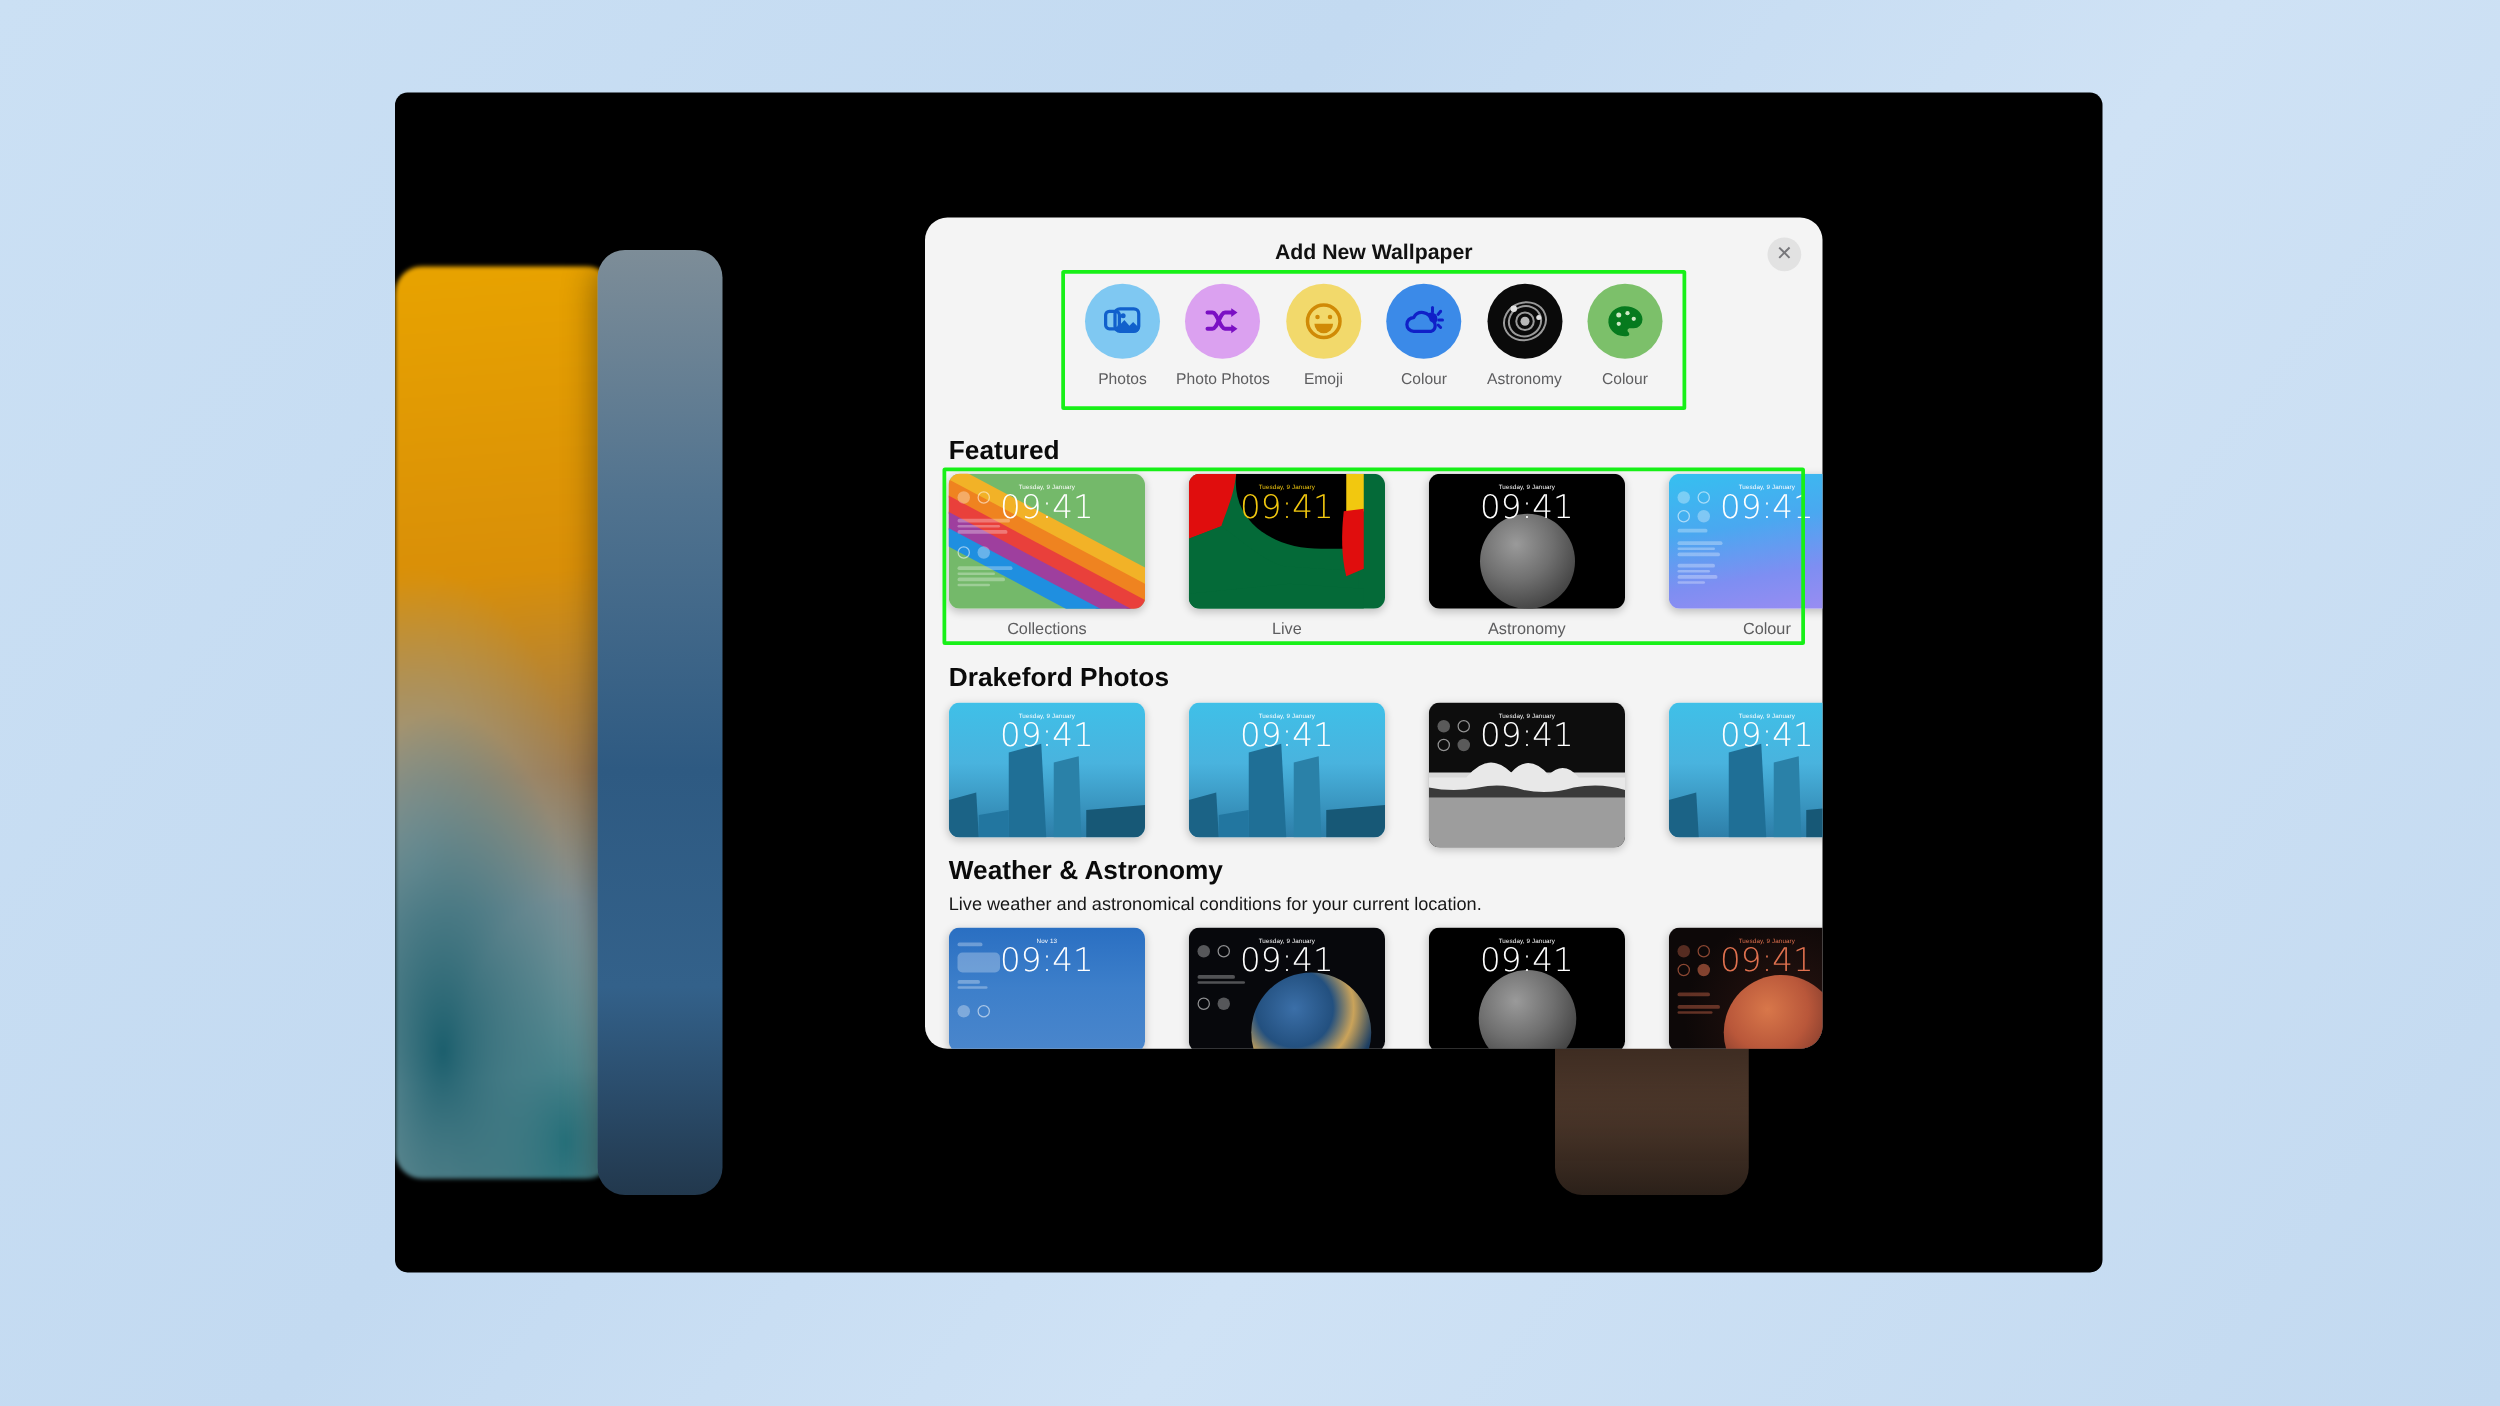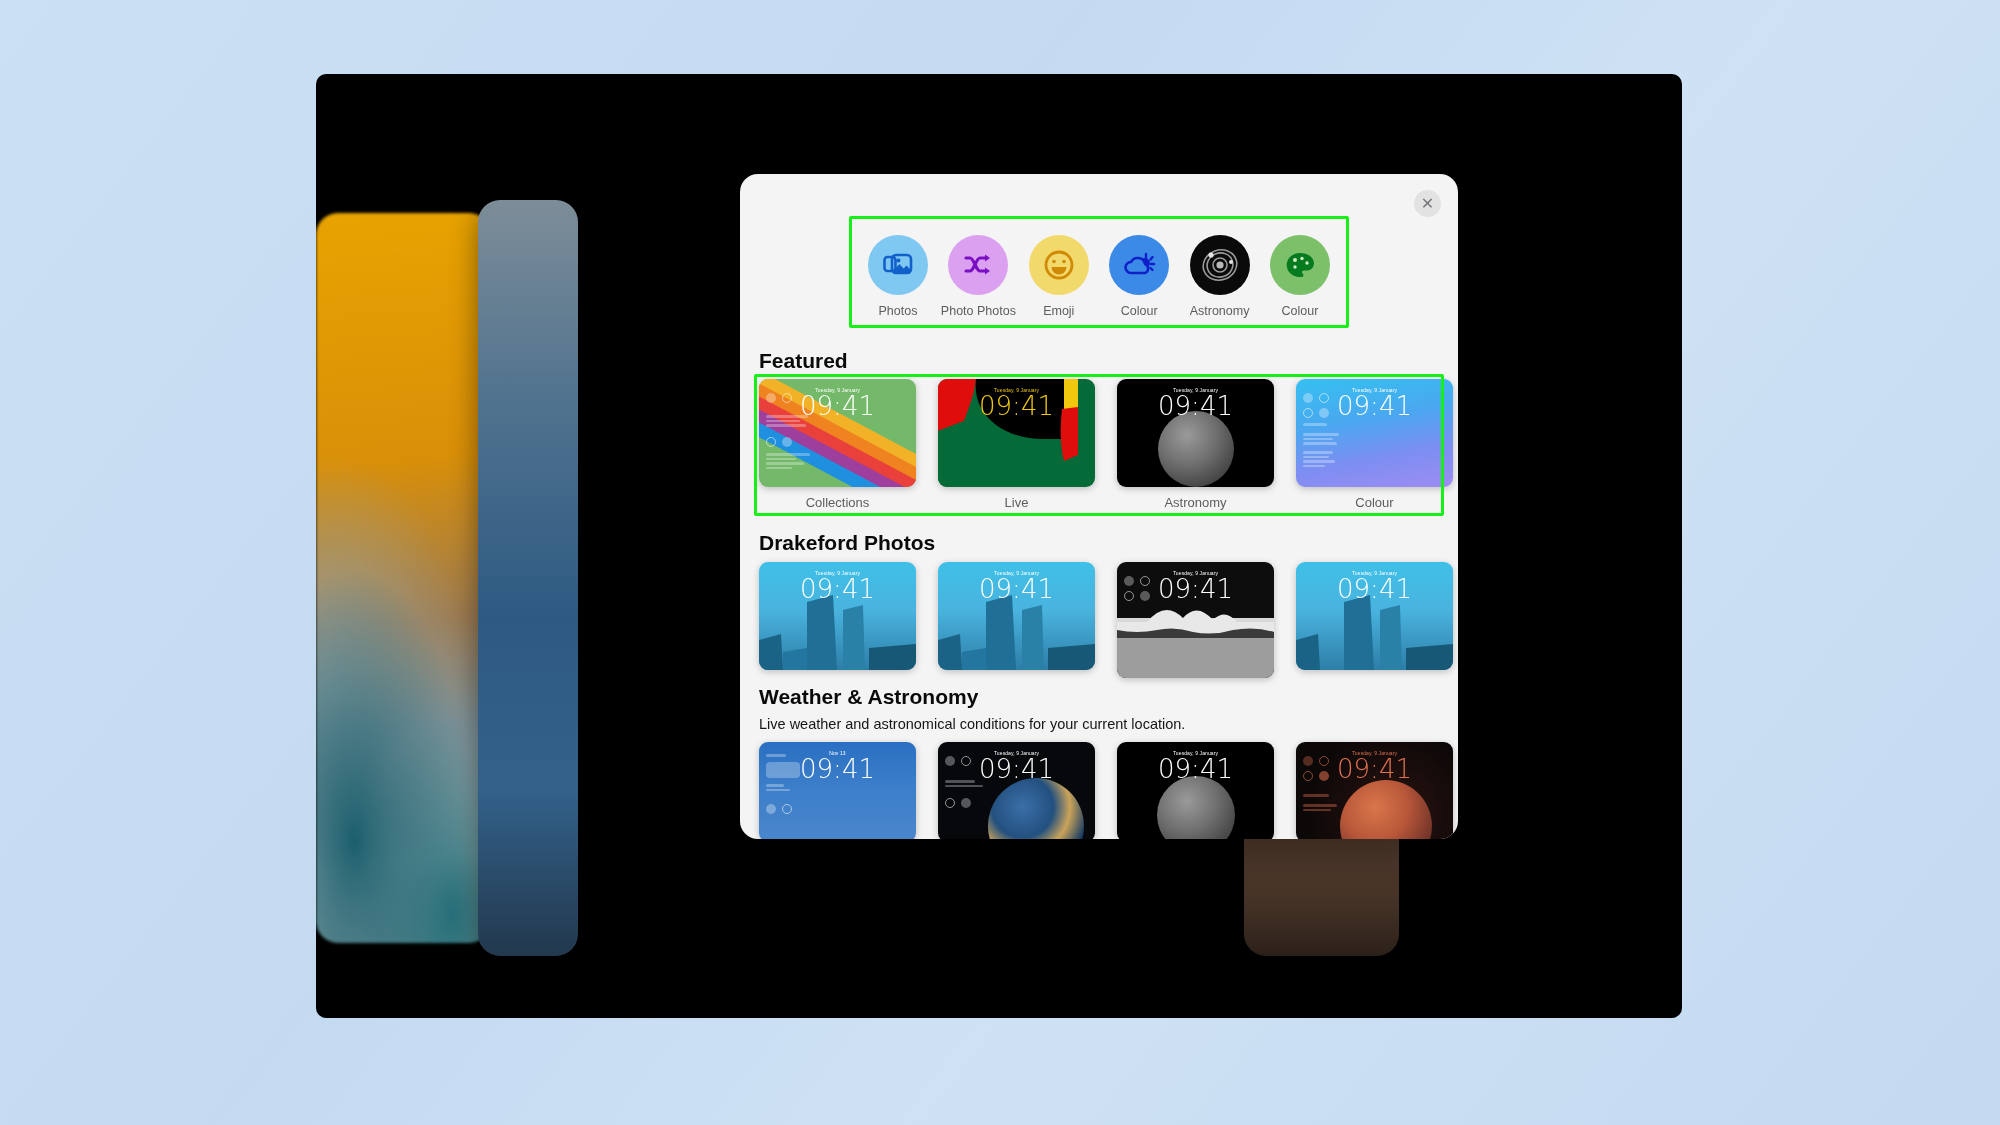--- a/index.html
+++ b/index.html
@@ -110,33 +110,33 @@
   }
   #sheet-title{ position:absolute; left:0; top:18px; width:100%; text-align:center;
                 font-size:17px; font-weight:bold; color:#111; }
   #close-button{ position:absolute; right:17px; top:16px; width:27px; height:27px;
                  border-radius:50%; background:#e2e2e2;
                  display:flex; align-items:center; justify-content:center;
                  color:#77777b; font-size:16px; line-height:1; cursor:pointer; }
 
   
   #category-strip{ position:absolute; left:111px; top:44px; width:496px; height:108px;
-                   display:flex; justify-content:space-between; align-items:center;
+                   display:flex; justify-content:space-between; align-items:flex-start;
                    padding:9px 12px 0; }
   #category-highlight{ position:absolute; left:109px; top:42px; width:500px; height:112px;
                        border:3px solid #17f017; border-radius:2px; pointer-events:none; }
   .cat-item{ width:70px; display:flex; flex-direction:column; align-items:center; cursor:pointer; }
   .cat-circle{ width:60px; height:60px; border-radius:50%;
                display:flex; align-items:center; justify-content:center; }
   .cat-label{ margin-top:9px; font-size:12.5px; color:#5d5d5f; white-space:nowrap; }
 
   
   .section-title{ position:absolute; font-size:21px; font-weight:bold; color:#0a0a0a; }
   .section-sub{ position:absolute; font-size:14.5px; color:#161616; }
-  .row{ position:absolute; display:flex; gap:22px; }
+  .row{ position:absolute; display:flex; gap:35px; }
   .thumb-wrap{ display:flex; flex-direction:column; align-items:center; cursor:pointer; }
   .thumb{ width:157px; height:108px; border-radius:9px; overflow:hidden;
           position:relative; box-shadow:0 2px 7px rgba(0,0,0,.22); }
   .thumb-tall{ height:116px; }
   .thumb-label{ margin-top:8px; font-size:13px; color:#5d5d5f; }
   .tdate{ position:absolute; left:0; top:8px; width:100%; text-align:center;
           font-size:5px; letter-spacing:.1px; }
   .ttime{ position:absolute; left:0; top:12px; width:100%; text-align:center;
           font-size:26px; font-weight:300; font-family:"DejaVu Sans", sans-serif; }
   .glyph-col{ position:absolute; left:7px; top:14px; display:flex; flex-direction:column; gap:5px; }
@@ -246,20 +246,21 @@
       </div>
     </div>
 
     <div id="add-wallpaper-fab">
       <span class="plus-h"></span>
       <span class="plus-v"></span>
     </div>
 
     <div id="sheet">
 
+      <div id="sheet-title">Add New Wallpaper</div>
       <div id="close-button">✕</div>
 
       <div id="category-strip">
 
         <div class="cat-item">
           <div class="cat-circle" style="background:#7fc8f2">
             <svg width="30" height="26" viewBox="0 0 30 26">
               <rect x="1.5" y="5" width="11" height="14" rx="3" fill="none" stroke="#1160cc" stroke-width="2.6"></rect>
               <rect x="9" y="3" width="19" height="18" rx="4" fill="none" stroke="#1160cc" stroke-width="2.6"></rect>
               <path d="M11 18 l5.5-6 4 4.5 3-3 4.5 4.5 v1 a3 3 0 0 1-3 3 h-11 a3 3 0 0 1-3-3z" fill="#1160cc"></path>

